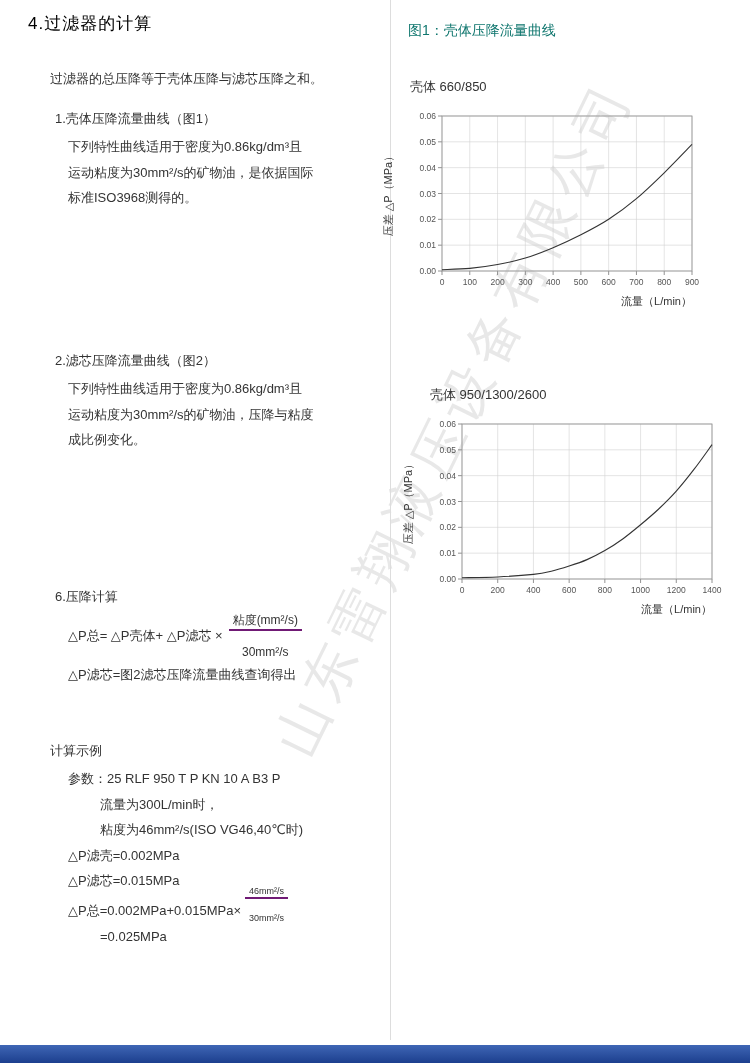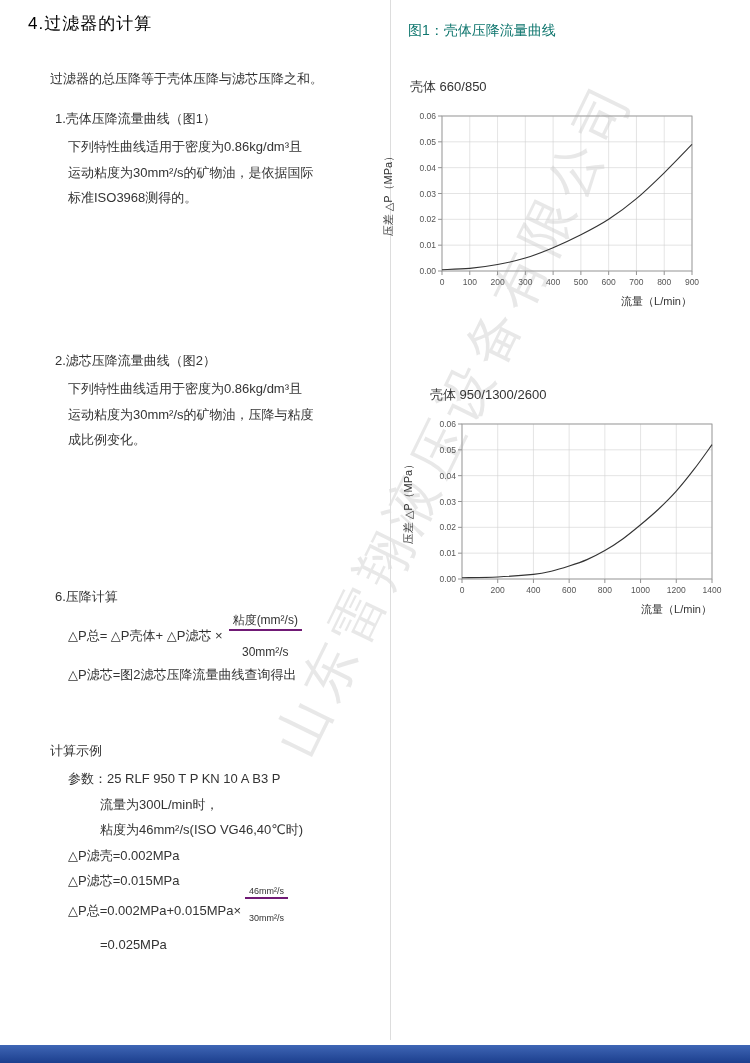--- a/index.html
+++ b/index.html
@@ -17,21 +17,21 @@
   .sec-lines div{padding-left:13px;}
   .formula{display:flex;align-items:center;gap:6px;margin:8px 0 6px 13px;height:40px;}
   .frac{display:inline-flex;flex-direction:column;align-items:center;font-size:12px;line-height:1.2;}
   .frac .num{border-bottom:2px solid #701a75;padding:0 4px 1px;}
   .frac .den{padding-top:14px;}
   .frac.small{font-size:9px;line-height:1.15;}
   .calc-line{padding-left:13px;}
   .ex-row{padding-left:18px;}
   .ex-indent{padding-left:50px;}
   .ex-total{display:flex;align-items:flex-end;gap:4px;padding-left:18px;height:30px;}
-  .ex-result{padding-left:50px;margin-top:8px;}
+  .ex-result{padding-left:50px;}
   
   .divider{position:absolute;left:390px;top:0;width:1px;height:1040px;background:#ddd;}
   .watermark{position:absolute;left:455px;top:418px;transform:translate(-50%,-50%) rotate(-64deg);
              font-size:54px;letter-spacing:8px;white-space:nowrap;color:rgba(140,140,140,0.20);
              pointer-events:none;}
   .footer-bar{position:absolute;left:0;bottom:0;width:750px;height:18px;
               background:linear-gradient(to bottom,#3f66b5 0%,#1c3f8e 100%);}
   
   .fig-header{position:absolute;left:408px;top:22px;font-size:14px;color:#0f766e;}
   .chart-block{position:absolute;width:345px;}

